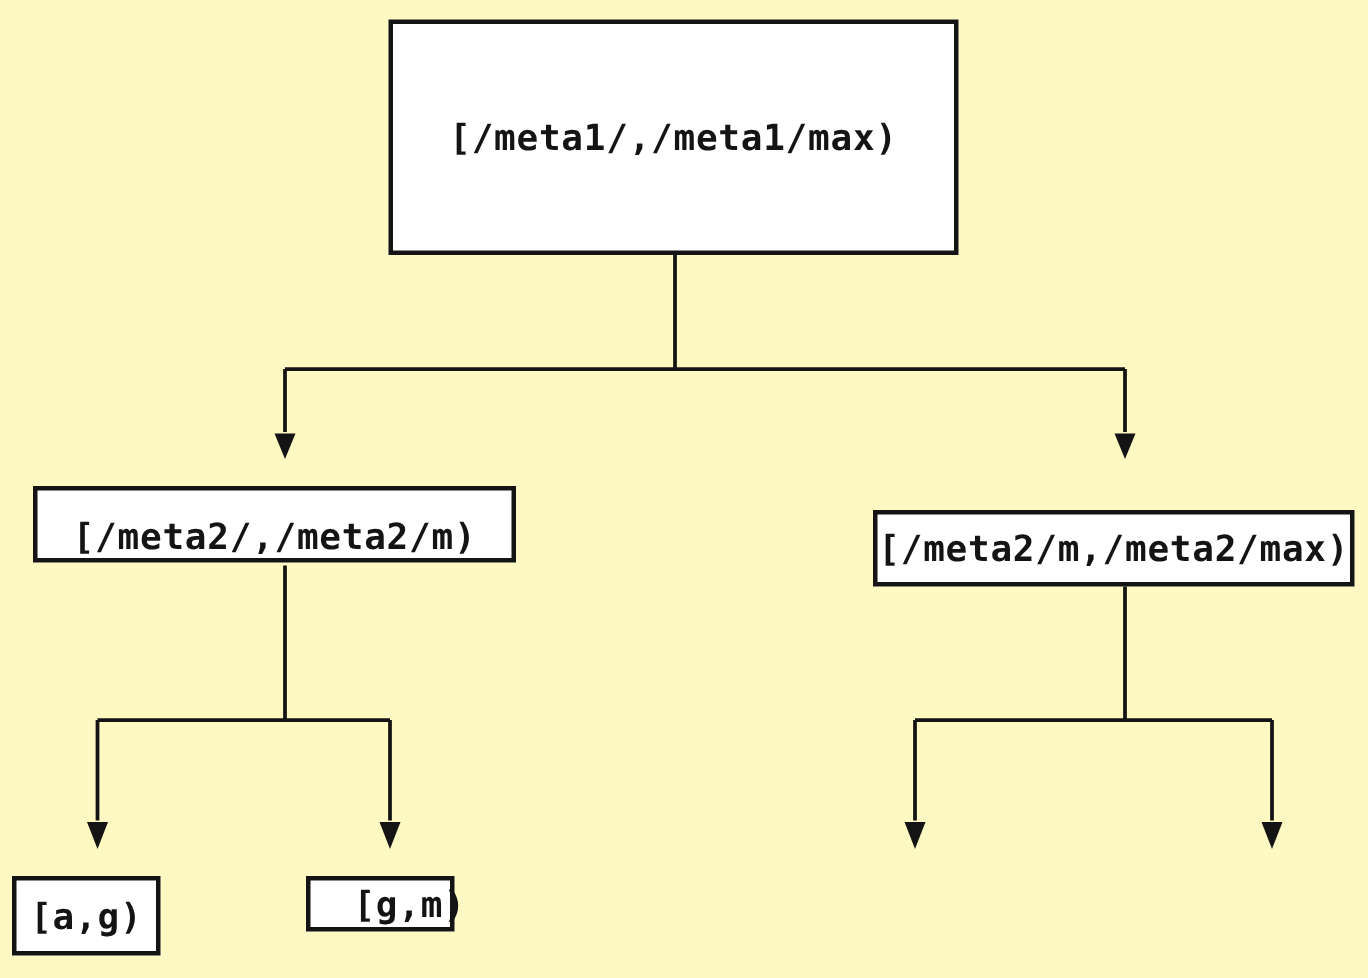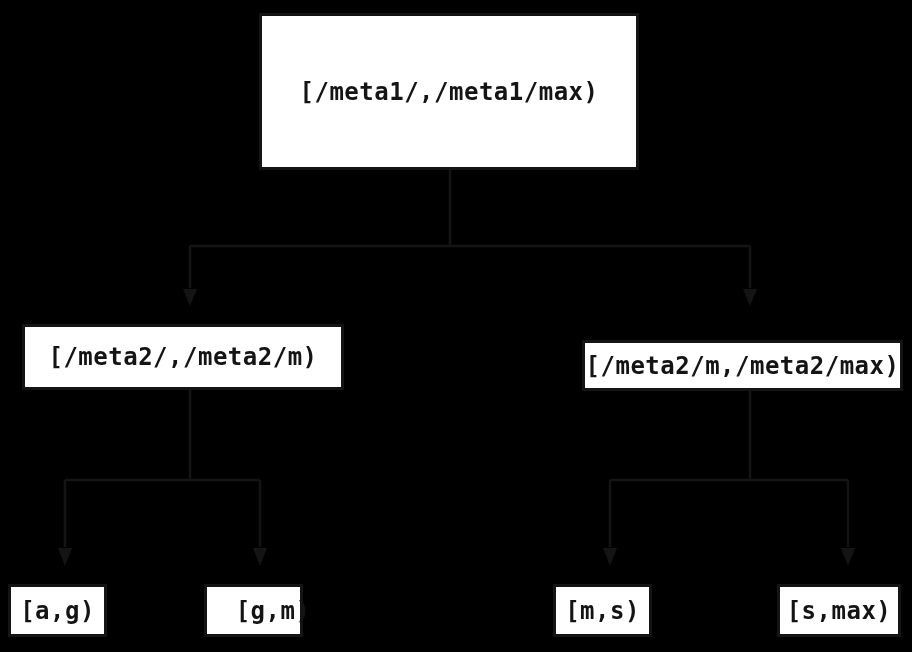--- a/index.html
+++ b/index.html
@@ -4,21 +4,21 @@
 <style>
   html, body {
     margin: 0;
     padding: 0;
     background: #ffffff;
   }
   .stage {
     position: relative;
     width: 912px;
     height: 652px;
-    background: #000000;
+    background: #fef9c3;
     font-family: "DejaVu Sans Mono", "Liberation Mono", monospace;
     overflow: hidden;
   }
   .edges {
     position: absolute;
     left: 0;
     top: 0;
     width: 912px;
     height: 652px;
   }
@@ -33,24 +33,24 @@
   }
   .node span {
     color: #141414;
     font-weight: bold;
     font-size: 24px;
     letter-spacing: 0.5px;
     white-space: nowrap;
   }
   
   .node-root  { left: 259px; top: 13px;  width: 380px; height: 157px; }
-  .node-l2a   { left: 22px;  top: 324px; width: 322px; height: 66px; }
+  .node-l2a   { left: 22px;  top: 324px; width: 322px; height: 51px; align-items: flex-end; }
   .node-l2b   { left: 582px; top: 324px; width: 321px; height: 51px; margin-top: 16px; }
   .node-leaf0 { left: 8px;   top: 584px; width: 99px;  height: 53px; justify-content: center; }
-  .node-leaf1 { left: 204px; top: 584px; width: 99px;  height: 53px; padding-left: 39px; }
+  .node-leaf1 { left: 204px; top: 584px; width: 99px;  height: 37px; padding-left: 39px; }
   .node-leaf2 { left: 553px; top: 584px; width: 99px;  height: 53px; }
   .node-leaf3 { left: 777px; top: 584px; width: 124px; height: 53px; }
 </style>
 </head>
 <body>
 
 <div class="stage">
 
   <svg class="edges" viewBox="0 0 912 652" xmlns="http://www.w3.org/2000/svg">
 
@@ -80,21 +80,15 @@
   </div>
 
   <div class="node node-leaf0">
     <span>[a,g)</span>
   </div>
 
   <div class="node node-leaf1">
     <span>[g,m)</span>
   </div>
 
-  <div class="node node-leaf2">
-    <span>[m,s)</span>
-  </div>
 
-  <div class="node node-leaf3">
-    <span>[s,max)</span>
-  </div>
 
 </div>
 
 </body></html>

